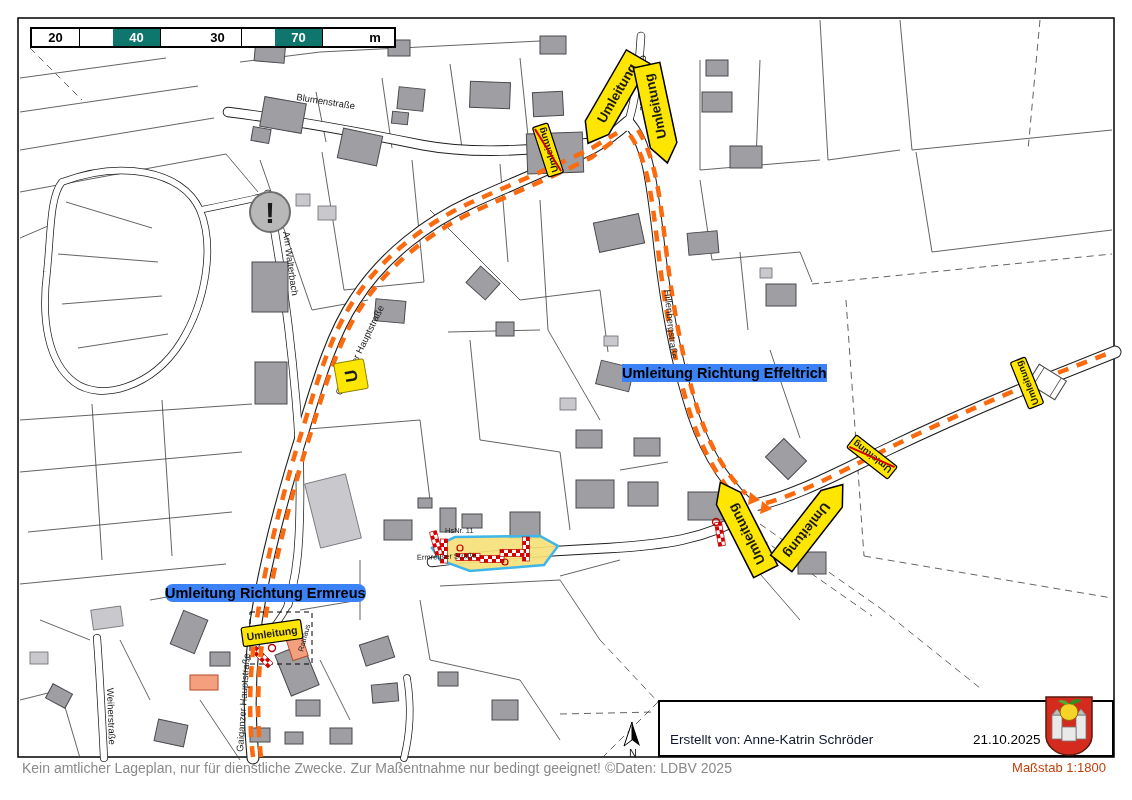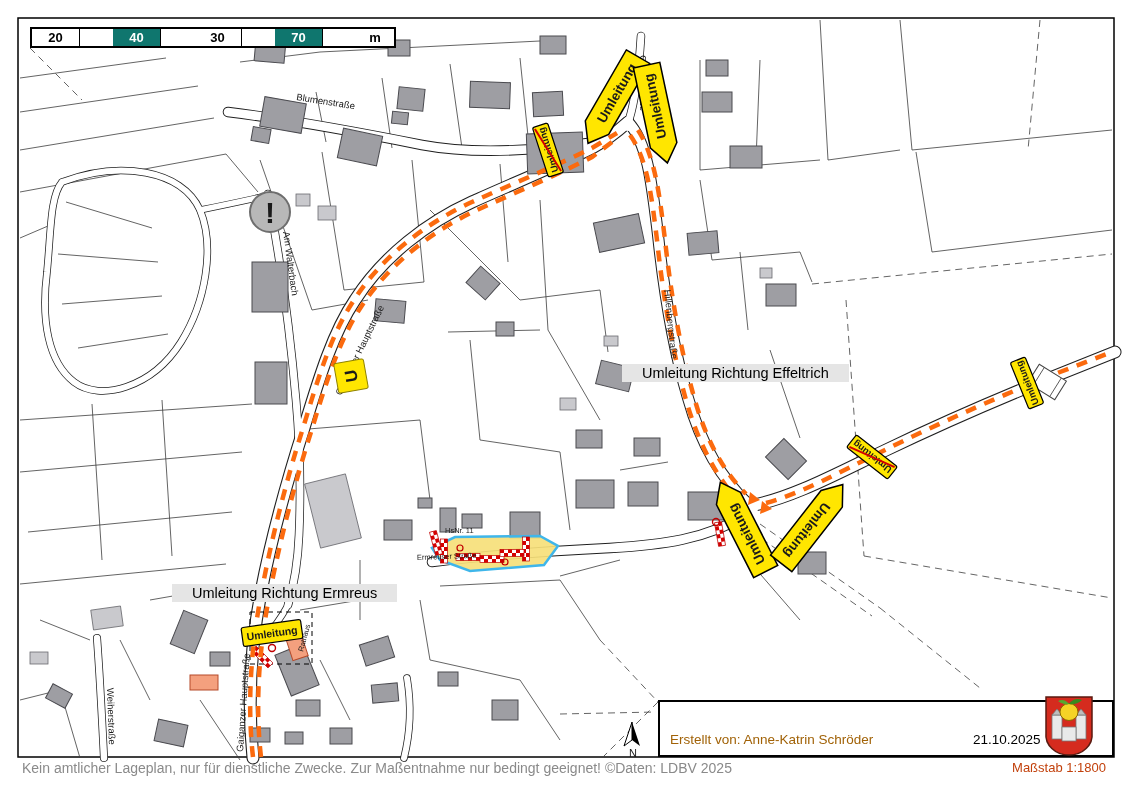--- a/index.html
+++ b/index.html
@@ -10,29 +10,29 @@
   .street-label{font-size:9.5px;fill:#222;}
   .tiny-label{font-size:7.5px;fill:#333;}
   
   #scalebar{position:absolute;left:30px;top:27px;display:flex;border:2px solid #000;background:#fff;
             height:17px;box-sizing:content-box;z-index:5;gap:33px;}
   #scalebar .seg{width:47px;display:flex;align-items:center;justify-content:center;
                  font-size:13px;font-weight:bold;border-right:1.5px solid #000;line-height:17px;}
   #scalebar .seg.gray{background:#0f766e;color:#fff;}
   #scalebar .seg.unit{width:38px;border-right:none;color:#000;}
   
-  .label-box{position:absolute;background:#e5e5e5;color:#000;font-weight:normal;font-size:14.5px;
-             padding:1px 20px;white-space:nowrap;z-index:6;}
+  .label-box{position:absolute;background:#3b82f6;color:#000;font-weight:bold;font-size:14.5px;
+             padding:1px 0;white-space:nowrap;z-index:6;}
   
   #disclaimer{position:absolute;left:22px;top:760px;font-size:14px;color:#8a8a8a;white-space:nowrap;}
   #scale-label{position:absolute;right:26px;top:760px;font-size:13px;color:#c2410c;}
   
   #infobox{position:absolute;left:658px;top:700px;width:456px;height:57px;background:#fff;
            border:2px solid #000;box-sizing:border-box;z-index:4;}
-  #infobox .created{position:absolute;left:10px;bottom:8px;font-size:13.5px;color:#a16207;}
+  #infobox .created{position:absolute;left:10px;bottom:8px;font-size:13.5px;color:#0f172a;}
   #infobox .date{position:absolute;left:285px;bottom:8px;font-size:13.5px;color:#000;margin-left:28px;}
   #crest{position:absolute;left:1044px;top:695px;z-index:5;}
 </style>
 </head>
 <body>
 
 <div id="stage">
 
 <svg id="mapsvg" width="1132" height="800" viewBox="0 0 1132 800">
   <defs>
@@ -282,21 +282,21 @@
 
 <div id="scalebar">
   <div class="seg">20</div>
   <div class="seg gray">40</div>
   <div class="seg">30</div>
   <div class="seg gray">70</div>
   <div class="seg unit">m</div>
 </div>
 
 <div class="label-box" style="left:622px;top:364px;">Umleitung Richtung Effeltrich</div>
-<div class="label-box" style="left:172px;top:584px;">Umleitung Richtung Ermreus</div>
+<div class="label-box" style="left:165px;top:584px;border-radius:8px;">Umleitung Richtung Ermreus</div>
 
 <div id="infobox">
   <span class="created">Erstellt von: Anne-Katrin Schröder</span>
   <span class="date">21.10.2025</span>
 </div>
 
 <svg id="crest" width="50" height="62" viewBox="0 0 50 62">
   <path d="M2,2 h46 v36 a23,20 0 0 1 -23,22 a23,20 0 0 1 -23,-22 Z" fill="#d52b1e" stroke="#5a1a10" stroke-width="1.5"></path>
   <rect x="8" y="20" width="10" height="24" fill="#e9e9e9" stroke="#777" stroke-width="0.8"></rect>
   <rect x="32" y="20" width="10" height="24" fill="#e9e9e9" stroke="#777" stroke-width="0.8"></rect>

